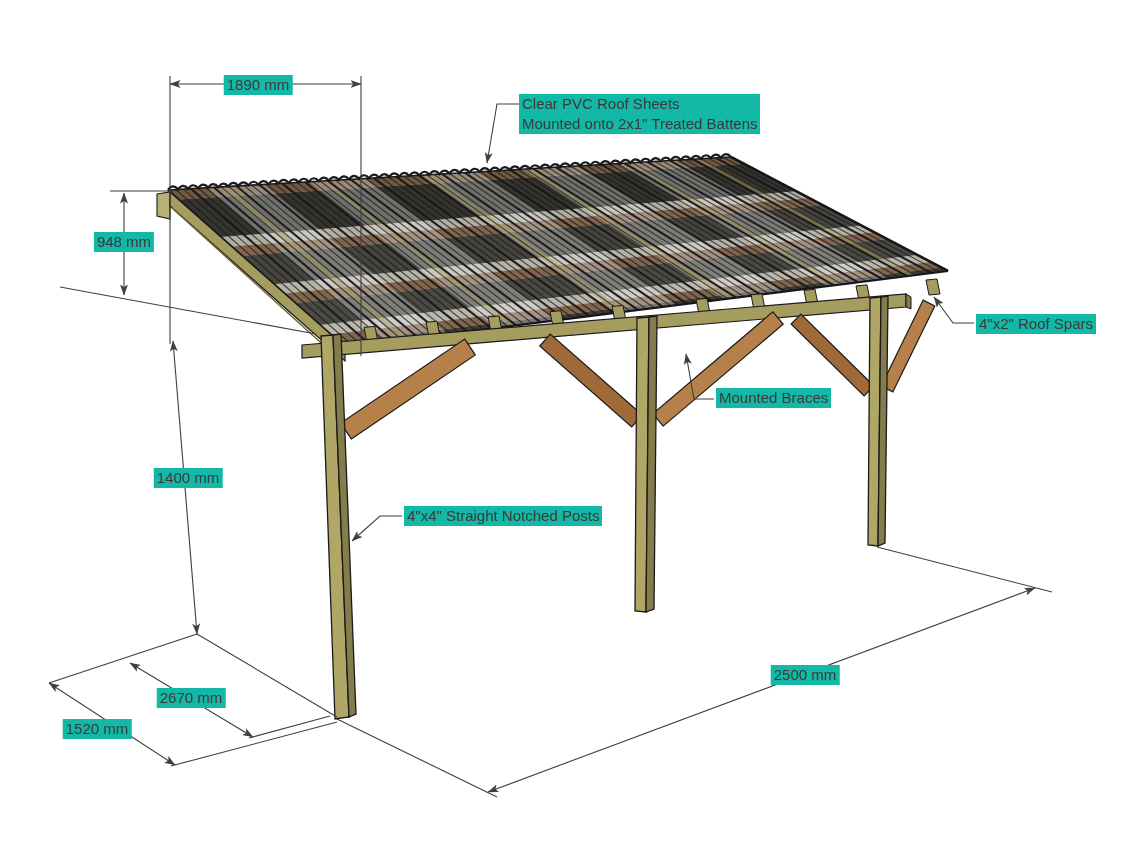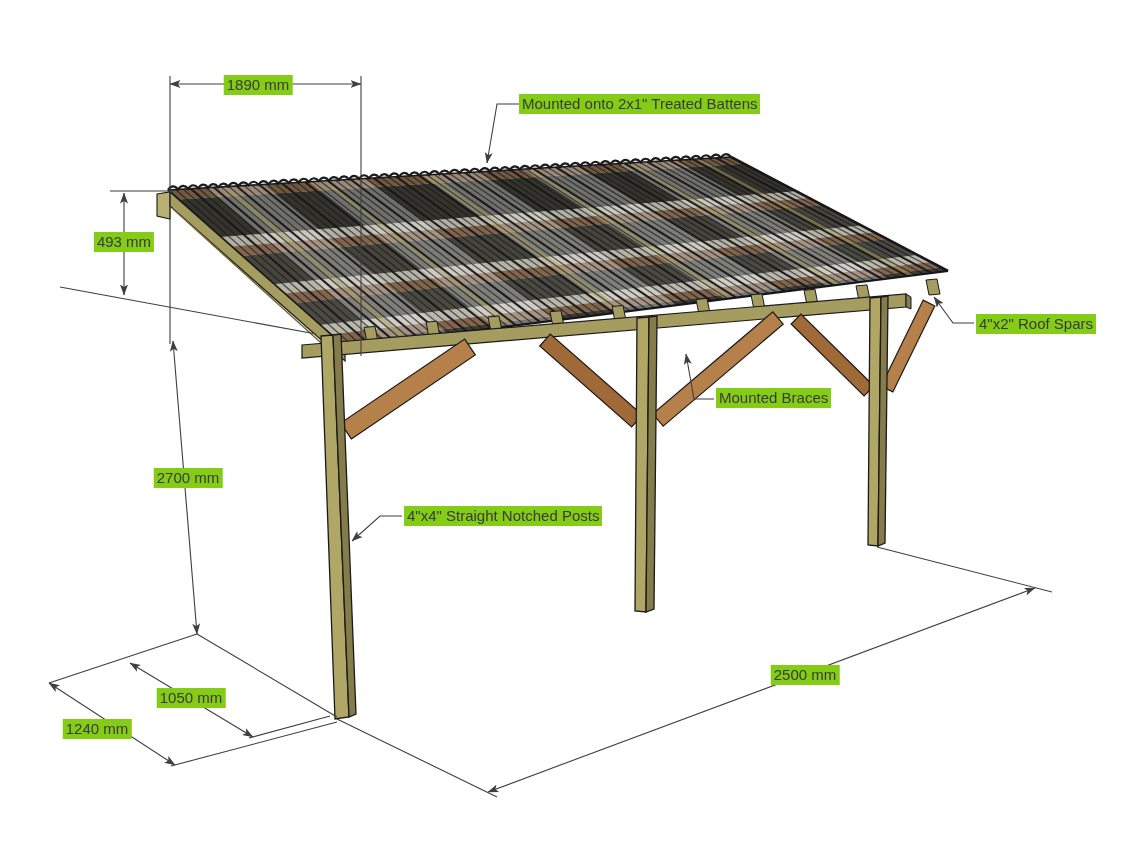--- a/index.html
+++ b/index.html
@@ -1,19 +1,19 @@
 <!DOCTYPE html>
 <html><head>
 <meta charset="utf-8">
 <style>
   html,body{margin:0;padding:0;background:#ffffff;}
   #canvas{position:relative;width:1125px;height:853px;background:#fff;overflow:hidden;
           font-family:"Liberation Sans","DejaVu Sans",sans-serif;}
   #scene{position:absolute;left:0;top:0;width:1125px;height:853px;}
-  .lbl{position:absolute;font-size:15px;color:#3a3a3a;background:#84cc16;
+  .lbl{position:absolute;font-size:15px;color:#3a3a3a;background:#14b8a6;
        line-height:20px;padding:0 3px;white-space:nowrap;}
   .lbl.center{transform:translate(-50%,-50%);}
   .lbl .ln{display:block;}
 </style>
 </head>
 <body>
 
 <div id="canvas">
   <svg id="scene" viewBox="0 0 1125 853">
       <defs>
@@ -185,25 +185,26 @@
       </g>
       <g>
         <polyline points="519,104 497,104 487,163" marker-end="url(#ah)" stroke="#3f3f3f" stroke-width="1.1" fill="none"></polyline>
         <polyline points="974,323 953,323 934,297" marker-end="url(#ah)" stroke="#3f3f3f" stroke-width="1.1" fill="none"></polyline>
         <polyline points="714,399 694,399 686,354" marker-end="url(#ah)" stroke="#3f3f3f" stroke-width="1.1" fill="none"></polyline>
         <polyline points="402,516 380,516 352,541" marker-end="url(#ah)" stroke="#3f3f3f" stroke-width="1.1" fill="none"></polyline>
       </g>
     </svg>
 
   <div class="lbl center" style="left:258px;top:85px">1890 mm</div>
-  <div class="lbl center" style="left:124px;top:242px">493 mm</div>
-  <div class="lbl center" style="left:188px;top:478px">2700 mm</div>
-  <div class="lbl center" style="left:191px;top:698px">1050 mm</div>
-  <div class="lbl center" style="left:97px;top:729px">1240 mm</div>
+  <div class="lbl center" style="left:124px;top:242px">948 mm</div>
+  <div class="lbl center" style="left:188px;top:478px">1400 mm</div>
+  <div class="lbl center" style="left:191px;top:698px">2670 mm</div>
+  <div class="lbl center" style="left:97px;top:729px">1520 mm</div>
   <div class="lbl center" style="left:805px;top:675px">2500 mm</div>
 
   <div class="lbl" style="left:519px;top:94px">
+    <span class="ln">Clear PVC Roof Sheets</span>
     <span class="ln">Mounted onto 2x1" Treated Battens</span>
   </div>
   <div class="lbl" style="left:976px;top:314px">4"x2" Roof Spars</div>
   <div class="lbl" style="left:716px;top:388px">Mounted Braces</div>
   <div class="lbl" style="left:404px;top:506px">4"x4" Straight Notched Posts</div>
 </div>
 
 </body></html>

